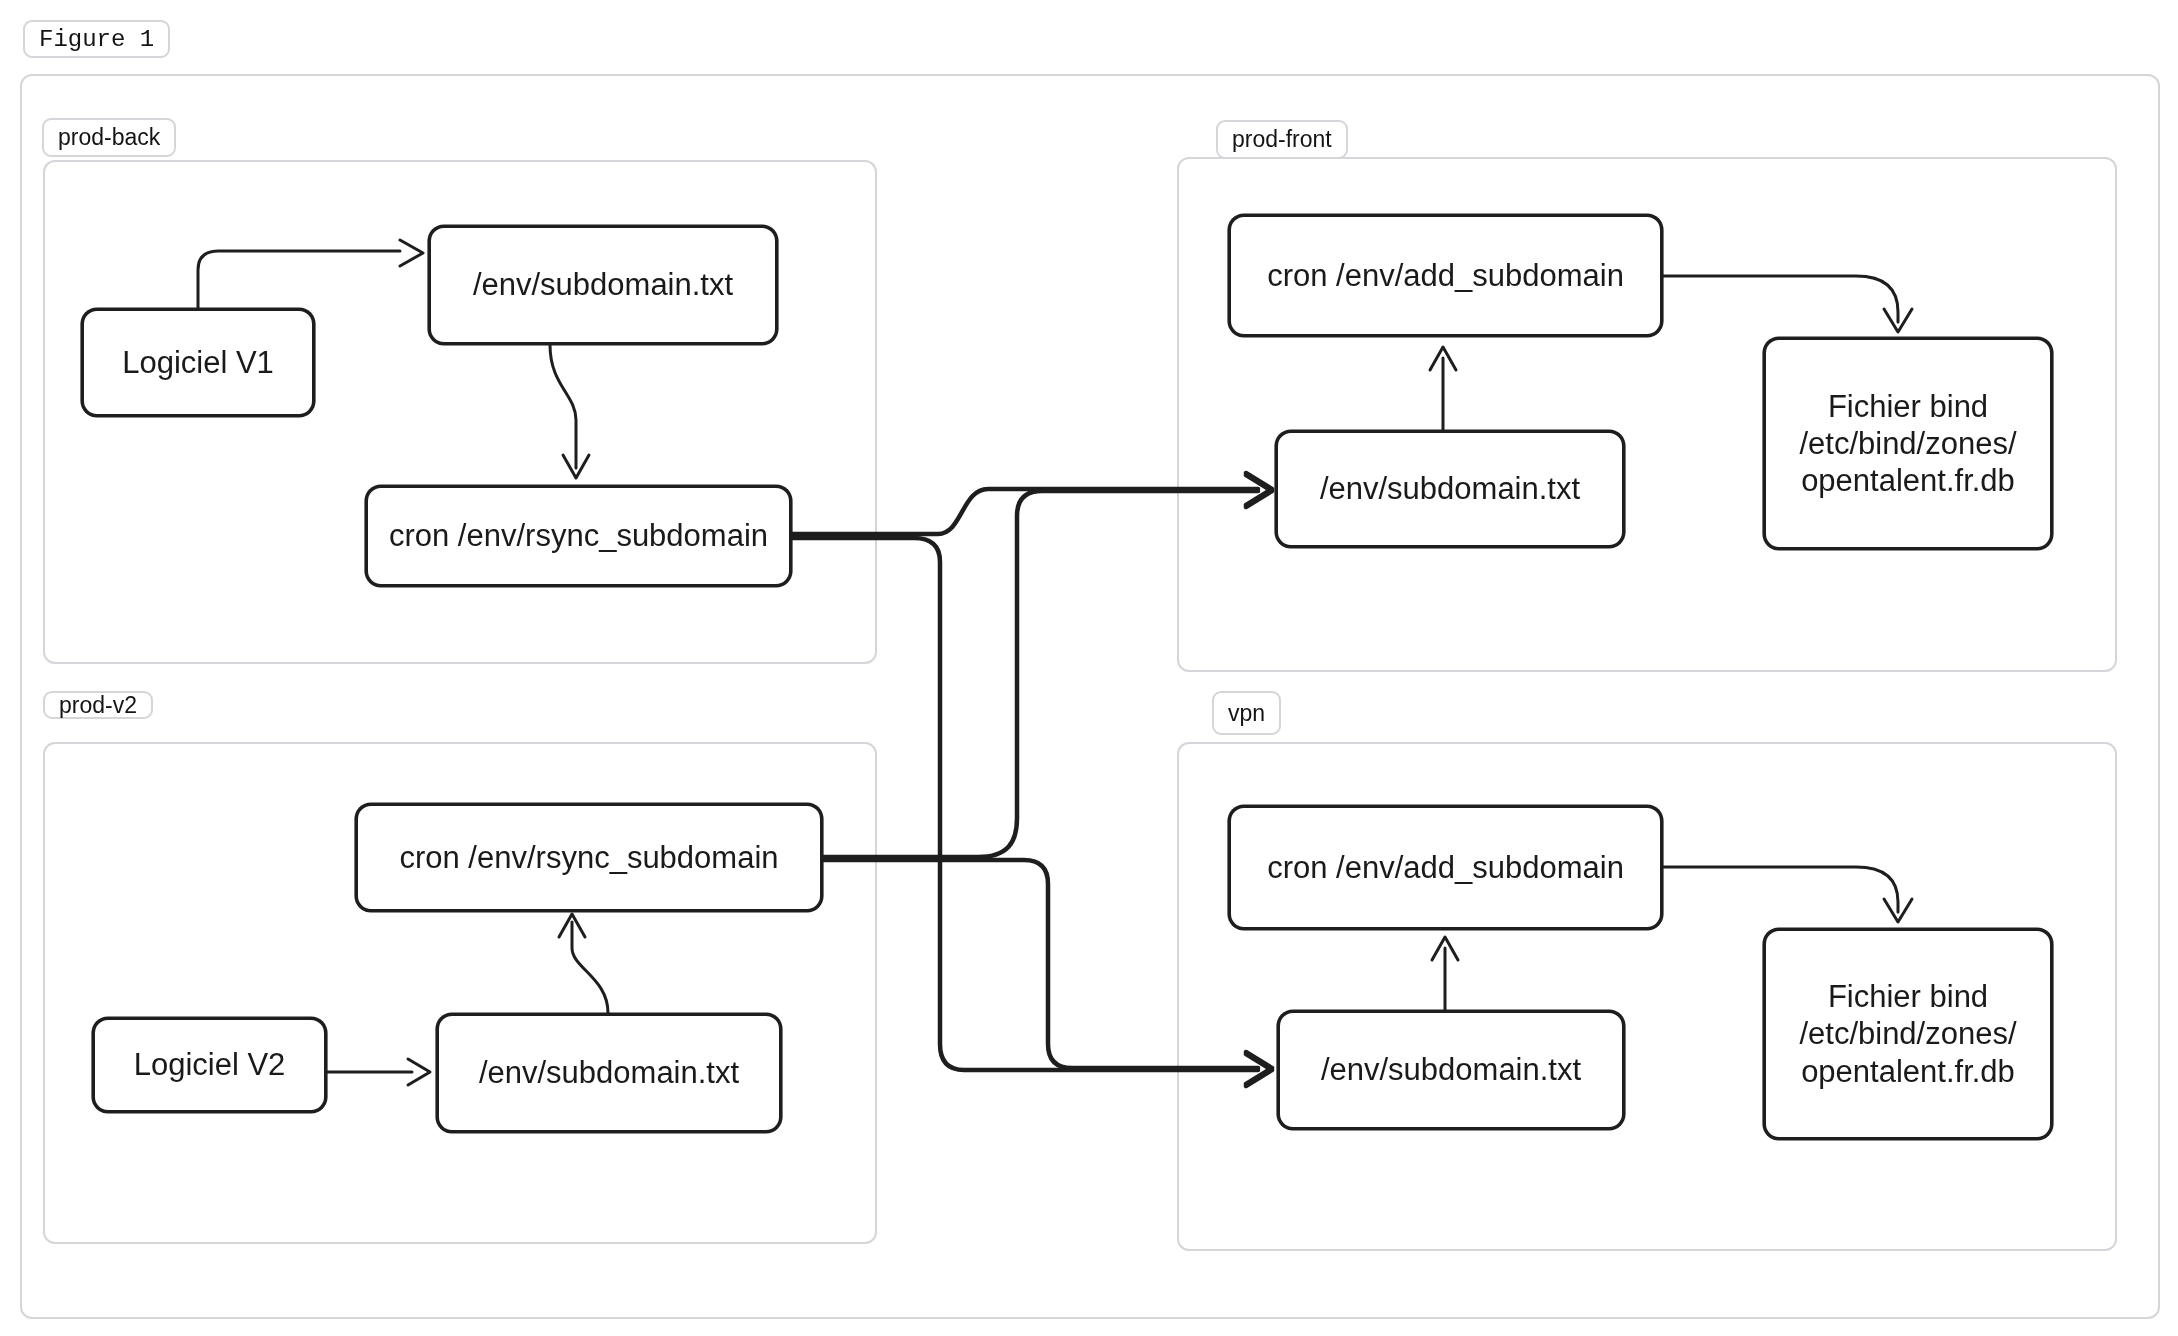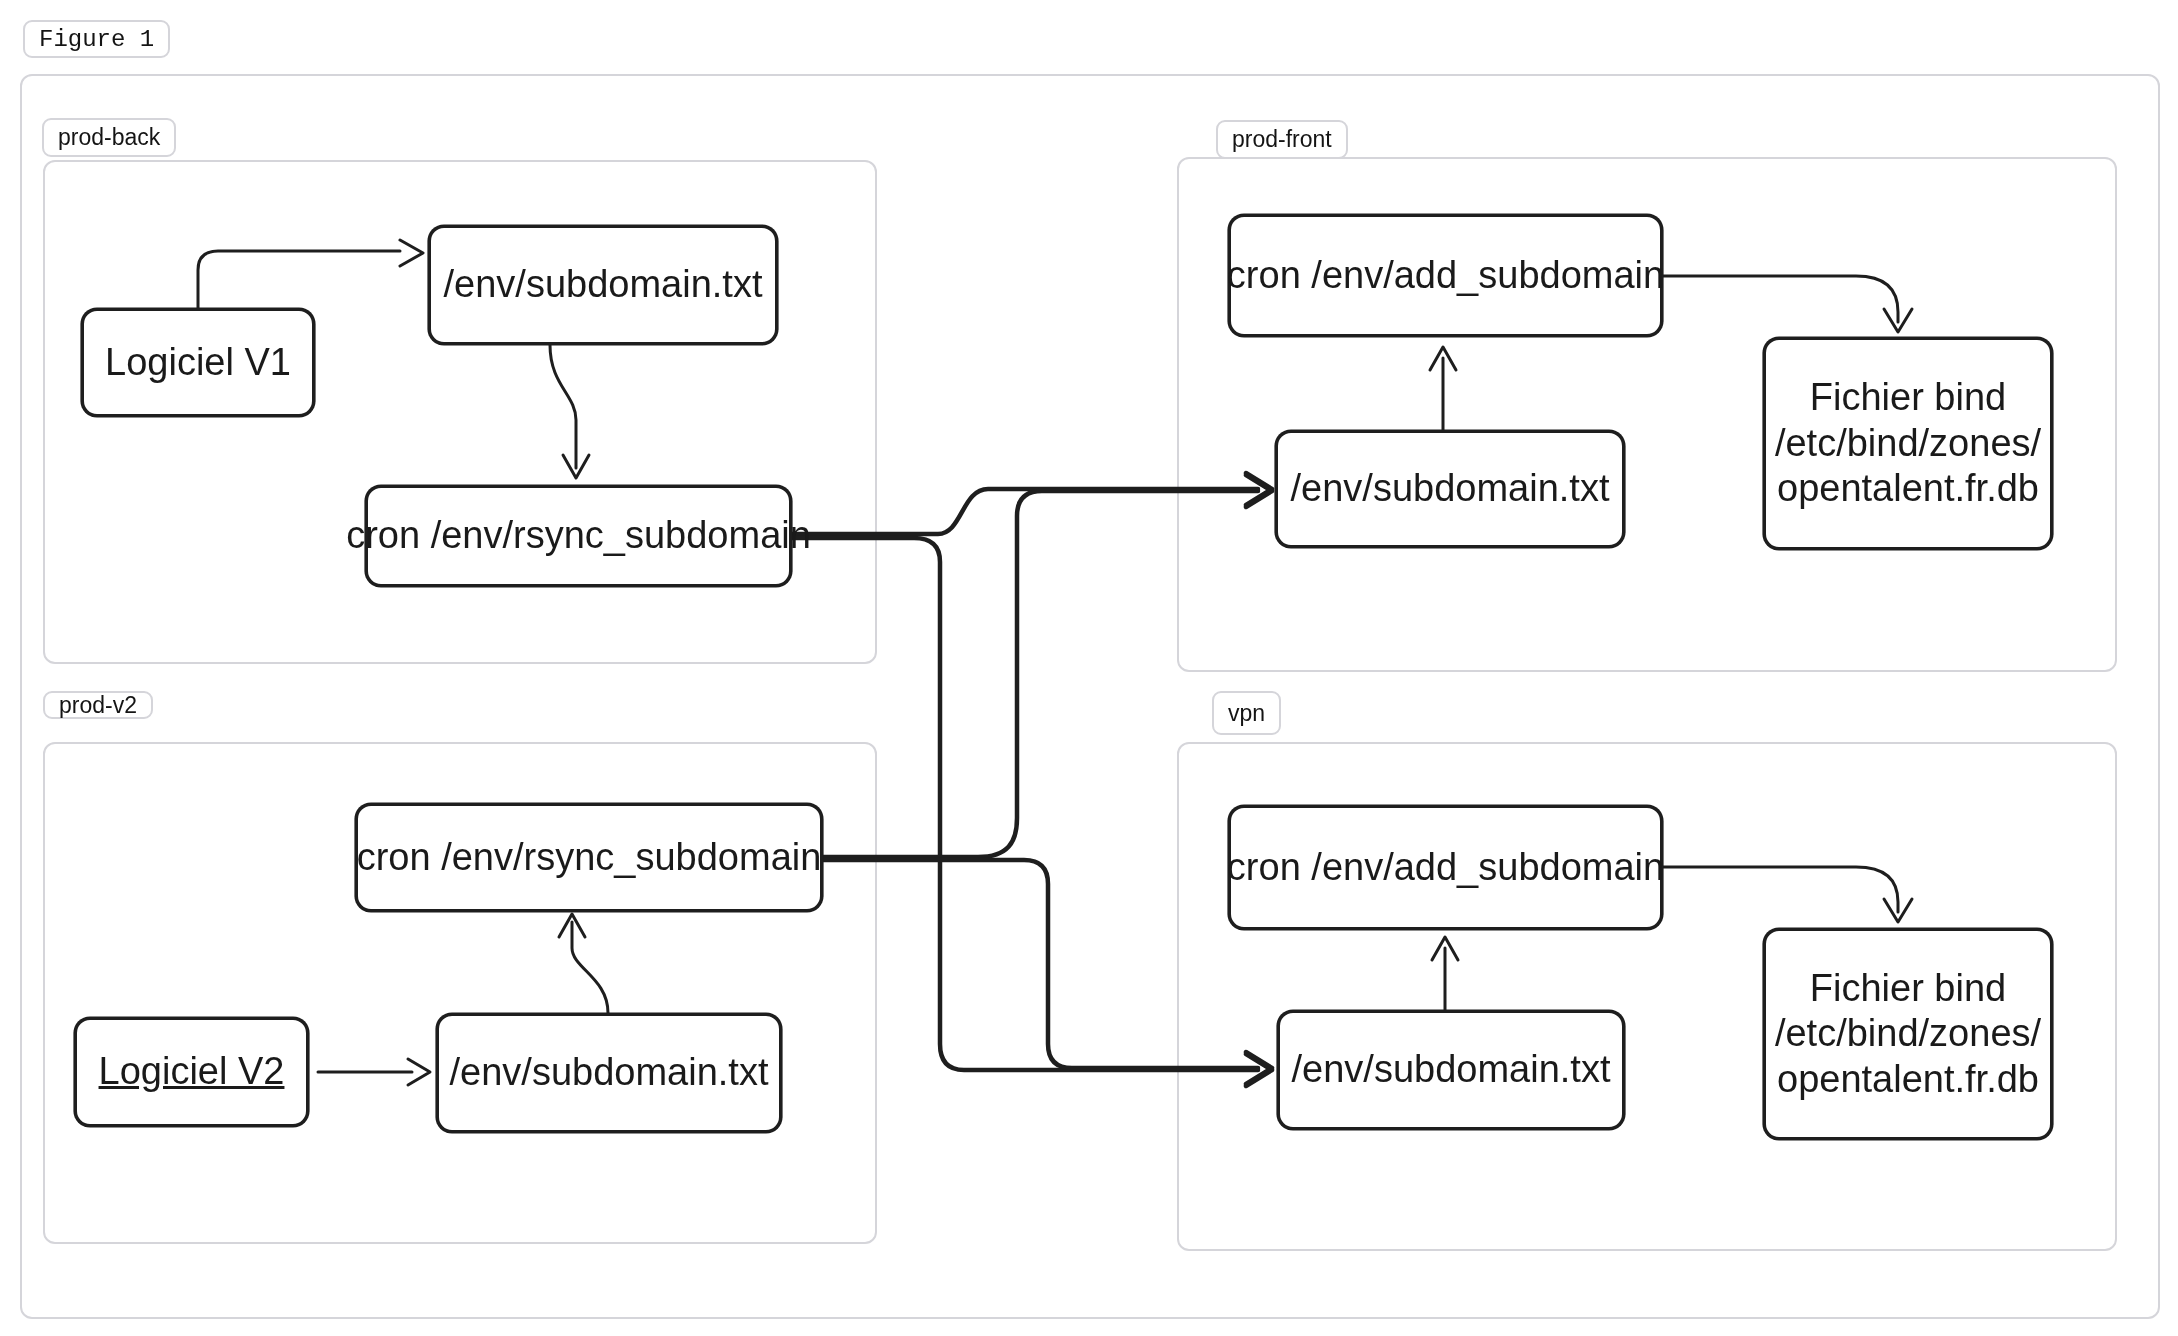--- a/index.html
+++ b/index.html
@@ -11,21 +11,21 @@
     position:absolute;border:2px solid #d5d5da;border-radius:12px;background:#ffffff;
   }
   .badge{
     position:absolute;border:2px solid #d5d5da;border-radius:9px;background:#ffffff;
     display:flex;align-items:center;justify-content:center;
     font-size:23px;color:#141414;padding:0 14px;box-sizing:border-box;white-space:nowrap;
   }
   .node{
     position:absolute;border:3px solid #1e1e1e;border-radius:16px;background:#ffffff;
     display:flex;flex-direction:column;align-items:center;justify-content:center;
-    font-size:38px;color:#1a1a1a;text-align:center;box-sizing:border-box;
+    font-size:31px;color:#1a1a1a;text-align:center;box-sizing:border-box;
     line-height:1.2;white-space:nowrap;box-shadow:0 0 0 0.6px #1e1e1e;
   }
   #edges{position:absolute;left:0;top:0;width:2178px;height:1336px;}
   #edges path{fill:none;stroke:#1e1e1e;stroke-linecap:round;stroke-linejoin:round;}
   #edges .thin{stroke-width:3px;}
   #edges .thick{stroke-width:4.5px;}
 </style>
 </head>
 <body>
 
@@ -104,21 +104,21 @@
   </div>
   <div class="node" style="left:1763px;top:337px;width:290px;height:213px;">
     <span>Fichier bind</span>
     <span>/etc/bind/zones/</span>
     <span>opentalent.fr.db</span>
   </div>
 
   <div class="node" style="left:355px;top:803px;width:468px;height:109px;">
     <span>cron /env/rsync_subdomain</span>
   </div>
-  <div class="node" style="left:74px;top:1017px;width:235px;height:110px;text-decoration:underline;">
+  <div class="node" style="left:92px;top:1017px;width:235px;height:96px;">
     <span>Logiciel V2</span>
   </div>
   <div class="node" style="left:436px;top:1013px;width:346px;height:120px;">
     <span>/env/subdomain.txt</span>
   </div>
 
   <div class="node" style="left:1228px;top:805px;width:435px;height:125px;">
     <span>cron /env/add_subdomain</span>
   </div>
   <div class="node" style="left:1277px;top:1010px;width:348px;height:120px;">

